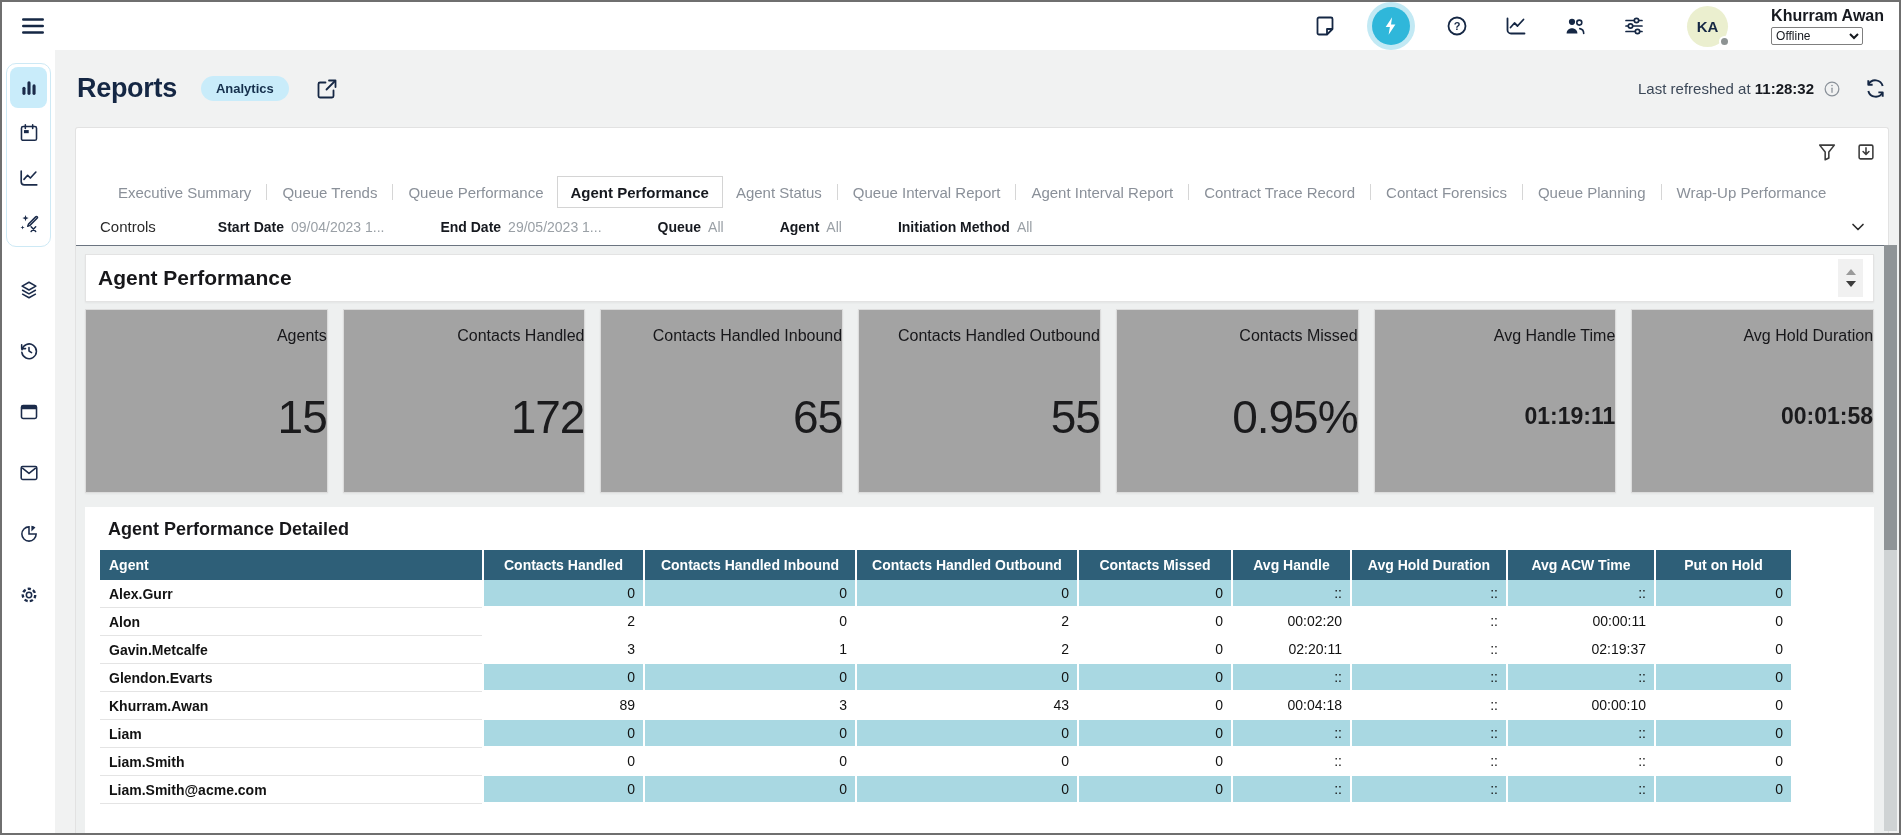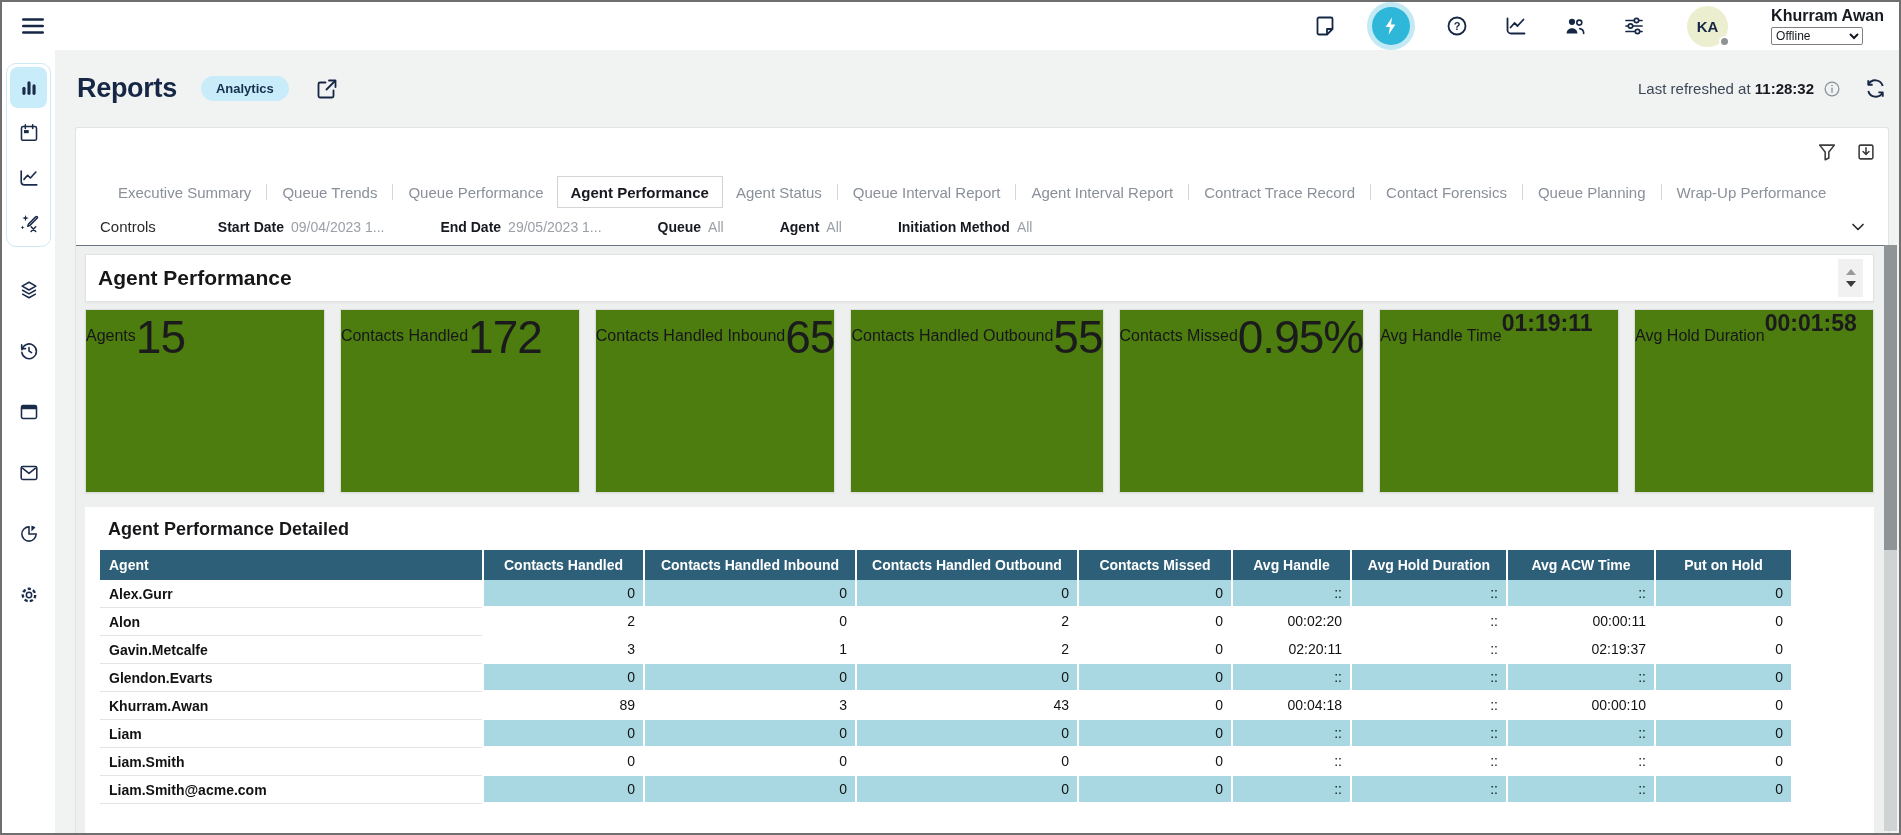--- a/index.html
+++ b/index.html
@@ -57,21 +57,21 @@
   .c-chevron { margin-left:auto; width:20px; height:20px; color:#2b2b2b; cursor:pointer; }
 
   .report-body { flex:1; background:#eef0f0; padding:8px 14px 0 9px; display:flex; flex-direction:column; overflow:hidden; }
   .section-bar { height:48px; flex:none; background:#fff; border:1px solid #e3e3e3; box-shadow:0 1px 2px rgba(0,0,0,.05); display:flex; align-items:center; padding:0 10px 0 12px; }
   .section-bar h2 { font-size:21px; font-weight:700; color:#17171a; }
   .stepper { margin-left:auto; width:25px; height:38px; background:#f1f1f1; display:flex; flex-direction:column; align-items:center; justify-content:center; gap:6px; cursor:pointer; }
   .tri-up { width:0; height:0; border-left:5px solid transparent; border-right:5px solid transparent; border-bottom:6px solid #9a9a9a; }
   .tri-dn { width:0; height:0; border-left:5px solid transparent; border-right:5px solid transparent; border-top:6px solid #3c3c3c; }
 
   .kpi-row { margin-top:7px; flex:none; display:flex; gap:15px; height:184px; }
-  .kpi { flex:1; background:#4d7c0f; border:1px solid #dcdcdc; box-shadow:0 1px 2px rgba(0,0,0,.05); display:flex; flex-direction:row; align-items:flex-start; }
+  .kpi { flex:1; background:#a3a3a3; border:1px solid #dcdcdc; box-shadow:0 1px 2px rgba(0,0,0,.05); display:flex; flex-direction:column; align-items:flex-end; }
   .kpi .t { margin-top:17px; font-size:16px; color:#17171a; white-space:nowrap; }
   .kpi .v { flex:1; display:flex; align-items:center; padding-bottom:4px; font-size:46px; font-weight:500; color:#1b1b1d; letter-spacing:-1px; }
   .kpi .v.time { font-size:23px; font-weight:700; letter-spacing:0; }
 
   .table-card { margin-top:14px; flex:1; background:#fff; padding:12px 0 0 15px; overflow:hidden; }
   .table-title { font-size:18px; font-weight:700; color:#17171a; margin-left:8px; }
   table { margin-top:10px; border-collapse:separate; border-spacing:0; table-layout:fixed; width:1691px; font-size:14px; }
   th { background:#2e5f78; color:#fff; font-weight:700; height:30px; text-align:center; border-left:2px solid #fff; overflow:hidden; white-space:nowrap; cursor:pointer; }
   th.agent { text-align:left; padding-left:9px; border-left:none; }
   td { height:28px; background:#fff; color:#121212; border-left:2px solid #fff; border-bottom:2px solid #fff; text-align:right; padding-right:8px; overflow:hidden; white-space:nowrap; }

